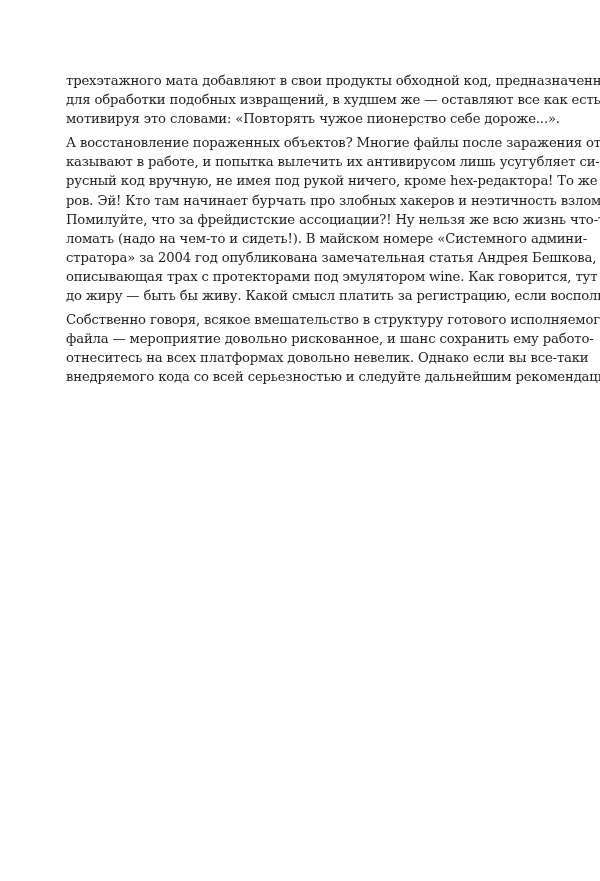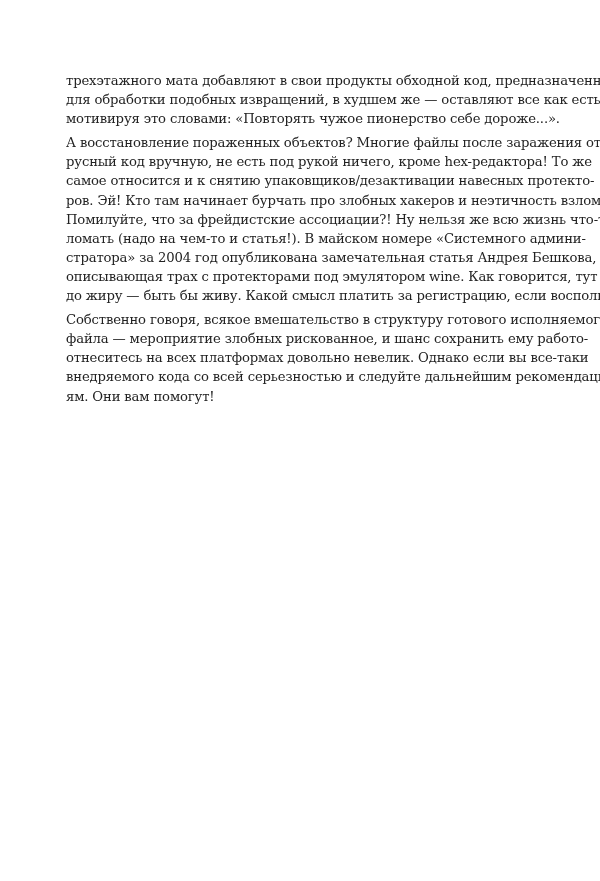--- a/index.html
+++ b/index.html
@@ -44,31 +44,30 @@
 <div class="page">
 
   <div class="para">
     <span class="line">трехэтажного мата добавляют в свои продукты обходной код, предназначенный</span>
     <span class="line">для обработки подобных извращений, в худшем же — оставляют все как есть,</span>
     <span class="line last">мотивируя это словами: «Повторять чужое пионерство себе дороже...».</span>
   </div>
 
   <div class="para">
     <span class="line">А восстановление пораженных объектов? Многие файлы после заражения от-</span>
-    <span class="line">русный код вручную, не есть под рукой ничего, кроме hex-редактора! То же</span>
-    <span class="line">самое относится и к снятию упаковщиков/дезактивации навесных протекто-</span>
+    <span class="line">казывают в работе, и попытка вылечить их антивирусом лишь усугубляет си-</span>
+    <span class="line">русный код вручную, не имея под рукой ничего, кроме hex-редактора! То же</span>
     <span class="line">ров. Эй! Кто там начинает бурчать про злобных хакеров и неэтичность взлома?</span>
     <span class="line">Помилуйте, что за фрейдистские ассоциации?! Ну нельзя же всю жизнь что-то</span>
-    <span class="line">ломать (надо на чем-то и статья!). В майском номере «Системного админи-</span>
+    <span class="line">ломать (надо на чем-то и сидеть!). В майском номере «Системного админи-</span>
     <span class="line">стратора» за 2004 год опубликована замечательная статья Андрея Бешкова, живо</span>
     <span class="line">описывающая трах с протекторами под эмулятором wine. Как говорится, тут не</span>
     <span class="line">до жиру — быть бы живу. Какой смысл платить за регистрацию, если восполь-</span>
   </div>
 
   <div class="para">
     <span class="line">Собственно говоря, всякое вмешательство в структуру готового исполняемого</span>
-    <span class="line">файла — мероприятие злобных рискованное, и шанс сохранить ему работо-</span>
+    <span class="line">файла — мероприятие довольно рискованное, и шанс сохранить ему работо-</span>
     <span class="line">отнеситесь на всех платформах довольно невелик. Однако если вы все-таки</span>
     <span class="line">внедряемого кода со всей серьезностью и следуйте дальнейшим рекомендаци-</span>
-    <span class="line last">ям. Они вам помогут!</span>
   </div>
 
 </div>
 
 </body></html>

